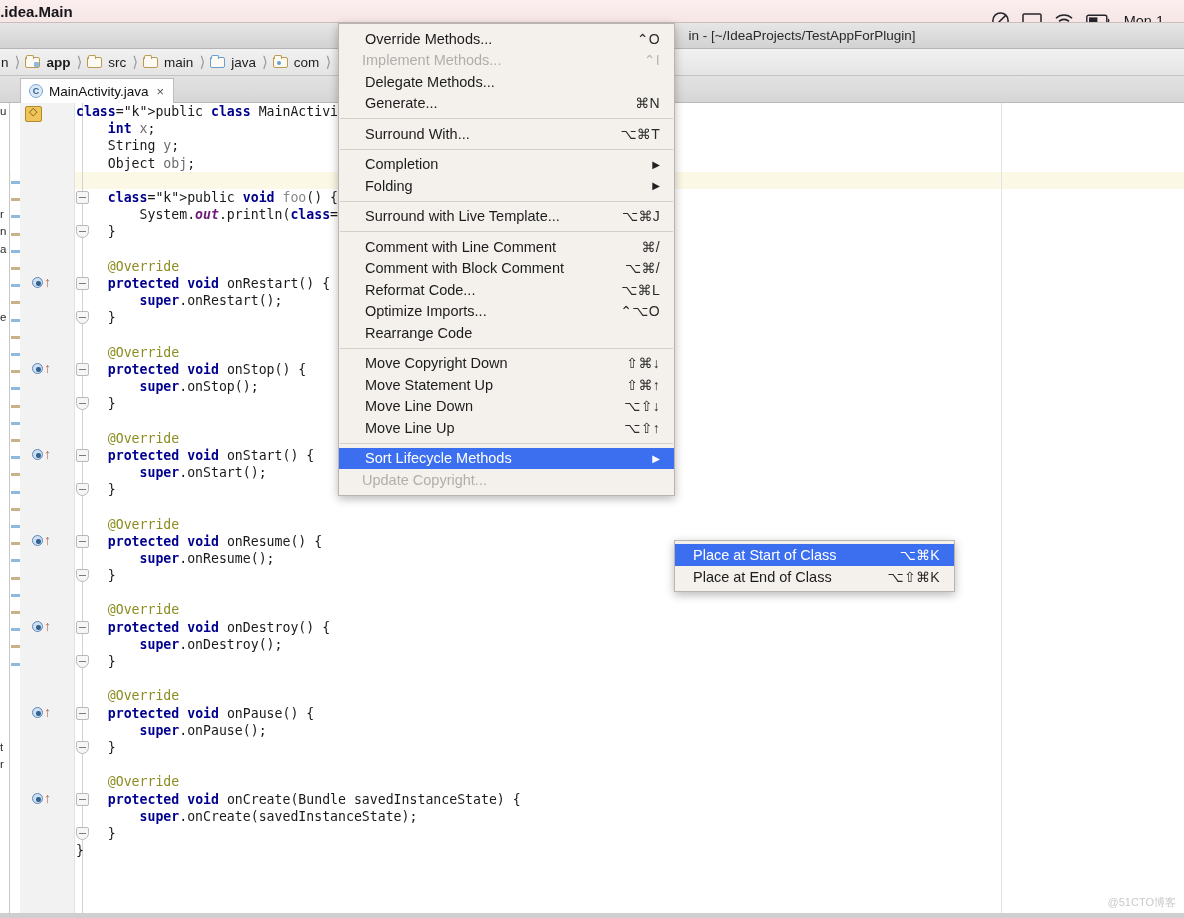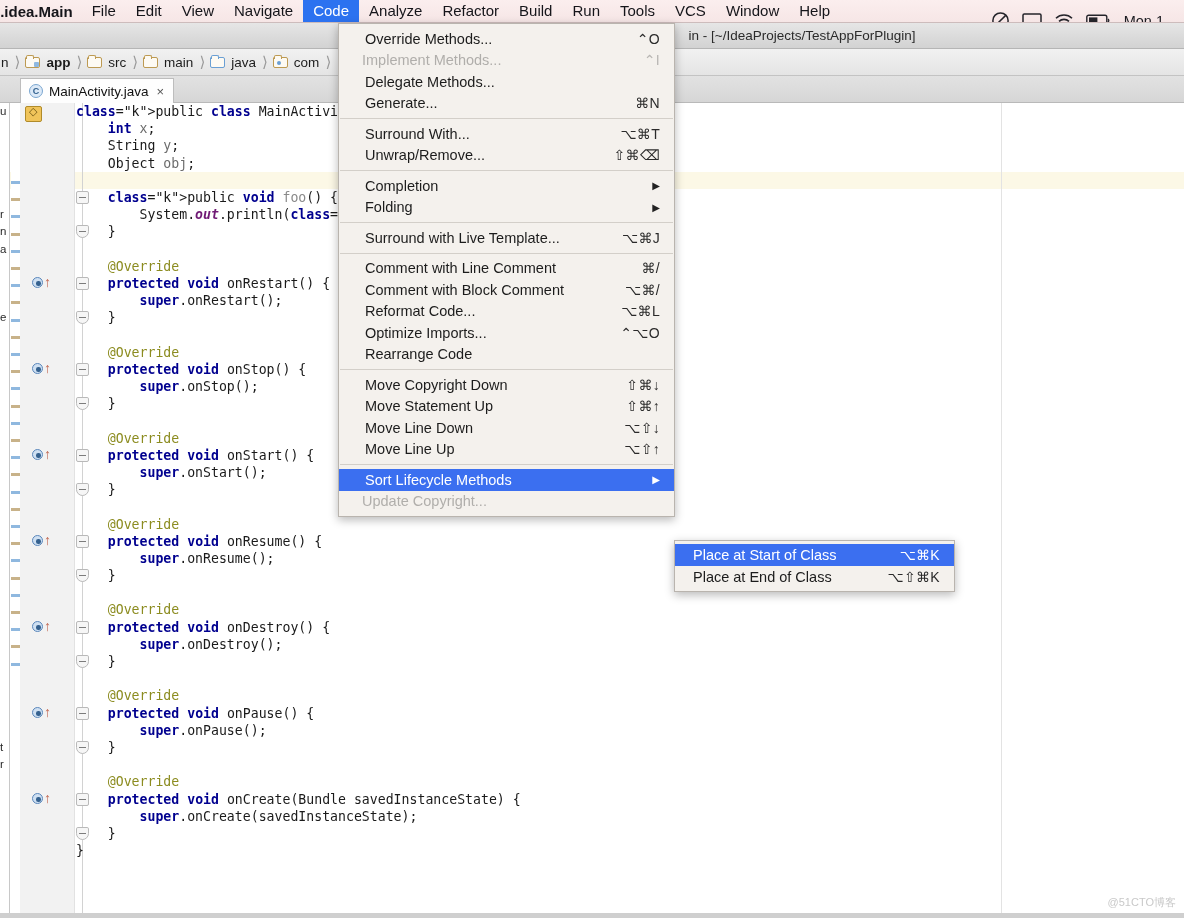--- a/index.html
+++ b/index.html
@@ -219,35 +219,20 @@
     background: #cfcfcf;
   }
 </style>
 </head>
 <body>
 
 <div id="app">
 
   <div class="menubar">
     <span class="mb-app">j.idea.Main</span>
-    <div id="menubar-items" style="display:flex;">
-        <span class="mb-item">File</span>
-        <span class="mb-item">Edit</span>
-        <span class="mb-item">View</span>
-        <span class="mb-item">Navigate</span>
-        <span class="mb-item active">Code</span>
-        <span class="mb-item">Analyze</span>
-        <span class="mb-item">Refactor</span>
-        <span class="mb-item">Build</span>
-        <span class="mb-item">Run</span>
-        <span class="mb-item">Tools</span>
-        <span class="mb-item">VCS</span>
-        <span class="mb-item">Window</span>
-        <span class="mb-item">Help</span>
-      </div>
     <div class="mb-right">
       <span class="glyph">
         <svg width="19" height="19" viewBox="0 0 19 19">
             <circle cx="9.5" cy="9.5" r="7.6" fill="none" stroke="#24242a" stroke-width="1.5"></circle>
             <line x1="4.3" y1="14.6" x2="14.7" y2="4.4" stroke="#24242a" stroke-width="1.5"></line>
           </svg>
       </span>
       <span class="glyph">
         <svg width="20" height="16" viewBox="0 0 20 16">
             <rect x="1" y="1" width="18" height="11" rx="1.3" fill="none" stroke="#24242a" stroke-width="1.5"></rect>
@@ -479,24 +464,20 @@
       </div>
       <div class="mi">
         <span class="lbl">Generate...</span>
         <span class="sc">⌘N</span>
       </div>
       <div class="msep"></div>
       <div class="mi">
         <span class="lbl">Surround With...</span>
         <span class="sc">⌥⌘T</span>
       </div>
-      <div class="mi">
-        <span class="lbl">Unwrap/Remove...</span>
-        <span class="sc">⇧⌘⌫</span>
-      </div>
       <div class="msep"></div>
       <div class="mi">
         <span class="lbl">Completion</span>
         <span class="caret">▶</span>
       </div>
       <div class="mi">
         <span class="lbl">Folding</span>
         <span class="caret">▶</span>
       </div>
       <div class="msep"></div>

